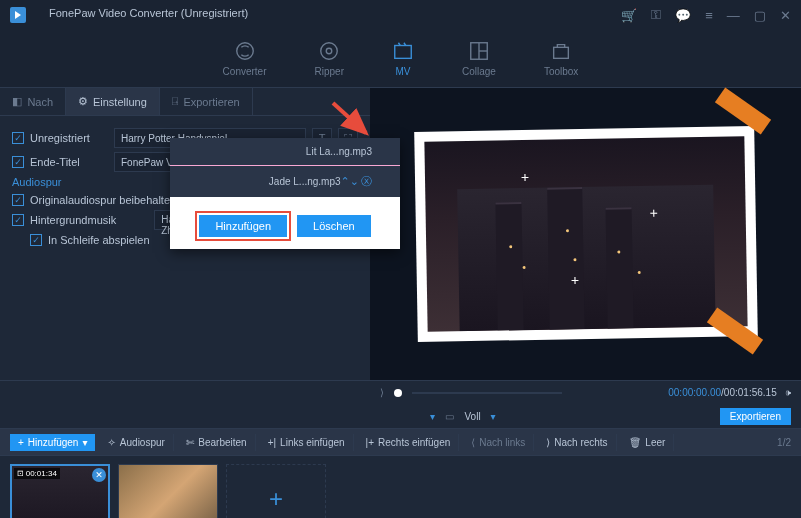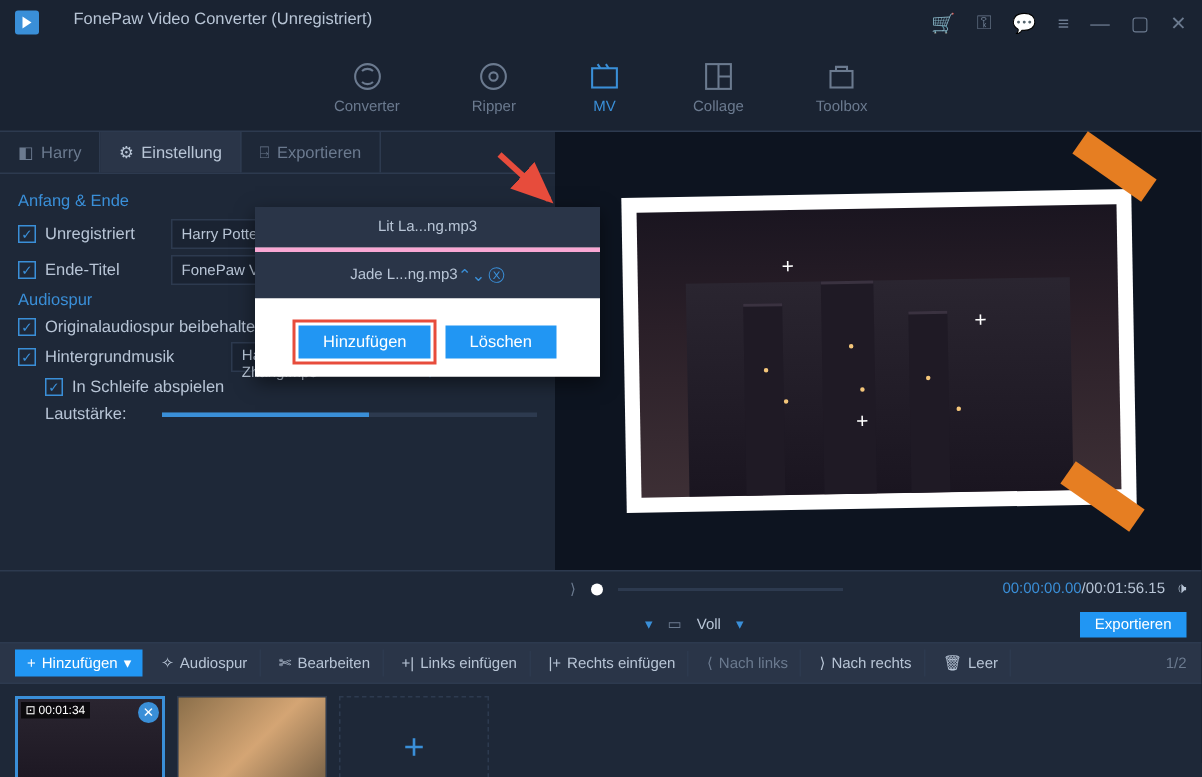--- a/index.html
+++ b/index.html
@@ -54,22 +54,22 @@
   .dropdown{background:var(--bg);border:1px solid var(--line);color:var(--text);padding:3px 18px 3px 6px;height:20px;font-size:10px;position:relative;width:140px}
   .dropdown::after{content:"▾";position:absolute;right:4px;color:var(--accent)}
   .plus-small{width:18px;height:18px;background:var(--bg);border:1px solid var(--accent);color:var(--accent);display:flex;align-items:center;justify-content:center;cursor:pointer;font-size:12px}
   .slider-row{display:flex;align-items:center;gap:8px;margin:6px 0}
   .slider-label{width:70px}
   .slider{flex:1;height:3px;background:var(--line);position:relative}
   .slider-fill{position:absolute;left:0;top:0;height:100%;background:var(--accent)}
 
   
   .popup{position:absolute;left:170px;top:138px;width:230px;background:#fff;z-index:20;box-shadow:0 4px 12px rgba(0,0,0,.5)}
-  .popup-item{padding:8px 28px;background:#2a3548;color:var(--text);font-size:10px;display:flex;justify-content:center;align-items:center}
-  .popup-item+.popup-item{border-top:3px solid #f9a8d4}
+  .popup-item{padding:8px 28px;background:#2a3548;color:var(--text);font-size:10px;display:flex;justify-content:flex-end;align-items:center}
+  .popup-item+.popup-item{border-top:1px solid #f9a8d4}
   .popup-close{color:var(--accent);font-size:11px;display:flex;align-items:center;gap:2px}
   .popup-buttons{padding:18px 0 12px;display:flex;justify-content:center;gap:10px;background:#fff}
   .btn{padding:5px 16px;font-size:11px;cursor:pointer;border:none}
   .btn-add{background:var(--accent2);color:#fff;outline:2px solid #e74c3c;outline-offset:2px}
   .btn-del{background:var(--accent2);color:#fff}
 
   
   .arrow{position:absolute;left:328px;top:98px;z-index:25;pointer-events:none}
 
   
@@ -181,34 +181,33 @@
       </div>
     <span class="nav-label">Toolbox</span>
   </div>
 </div>
 
 <div class="content">
   <div class="left-panel">
     <div class="tabs">
       <div class="tab">
         <span>◧</span>
-        <span>Harry</span>
+        <span>Nach</span>
       </div>
       <div class="tab active">
         <span>⚙</span>
         <span>Einstellung</span>
       </div>
       <div class="tab">
         <span>⍈</span>
         <span>Exportieren</span>
       </div>
     </div>
 
     <div class="settings">
-      <div class="section-title">Anfang &amp; Ende</div>
 
       <div class="row">
         <div class="checkbox checked"></div>
         <span class="label">Unregistriert</span>
         <input class="text-input" value="Harry Potter Handyspiel" style="">
         <div class="icon-btn">T</div>
         <div class="icon-btn">⛶</div>
       </div>
 
       <div class="row">
@@ -231,26 +230,20 @@
         <span style="width:auto;margin-right:32px">Hintergrundmusik</span>
         <div class="dropdown"><span>Happy-Stan... Zhang.mp3</span></div>
         <div class="plus-small">+</div>
       </div>
 
       <div class="row" style="margin-left:18px">
         <div class="checkbox checked"></div>
         <span>In Schleife abspielen</span>
       </div>
 
-      <div class="slider-row" style="margin-left:18px">
-        <span class="slider-label">Lautstärke:</span>
-        <div class="slider">
-            <div class="slider-fill" style="width:55%"></div>
-          </div>
-      </div>
 
     </div>
   </div>
 
   <div class="right-panel">
     <div style="position:absolute;left:14px;top:58px;color:var(--text-dim);font-size:18px">+</div>
     <div class="tape tape1"></div>
     <div class="tape tape2"></div>
     <div class="preview-frame">
       <div class="preview-img">

